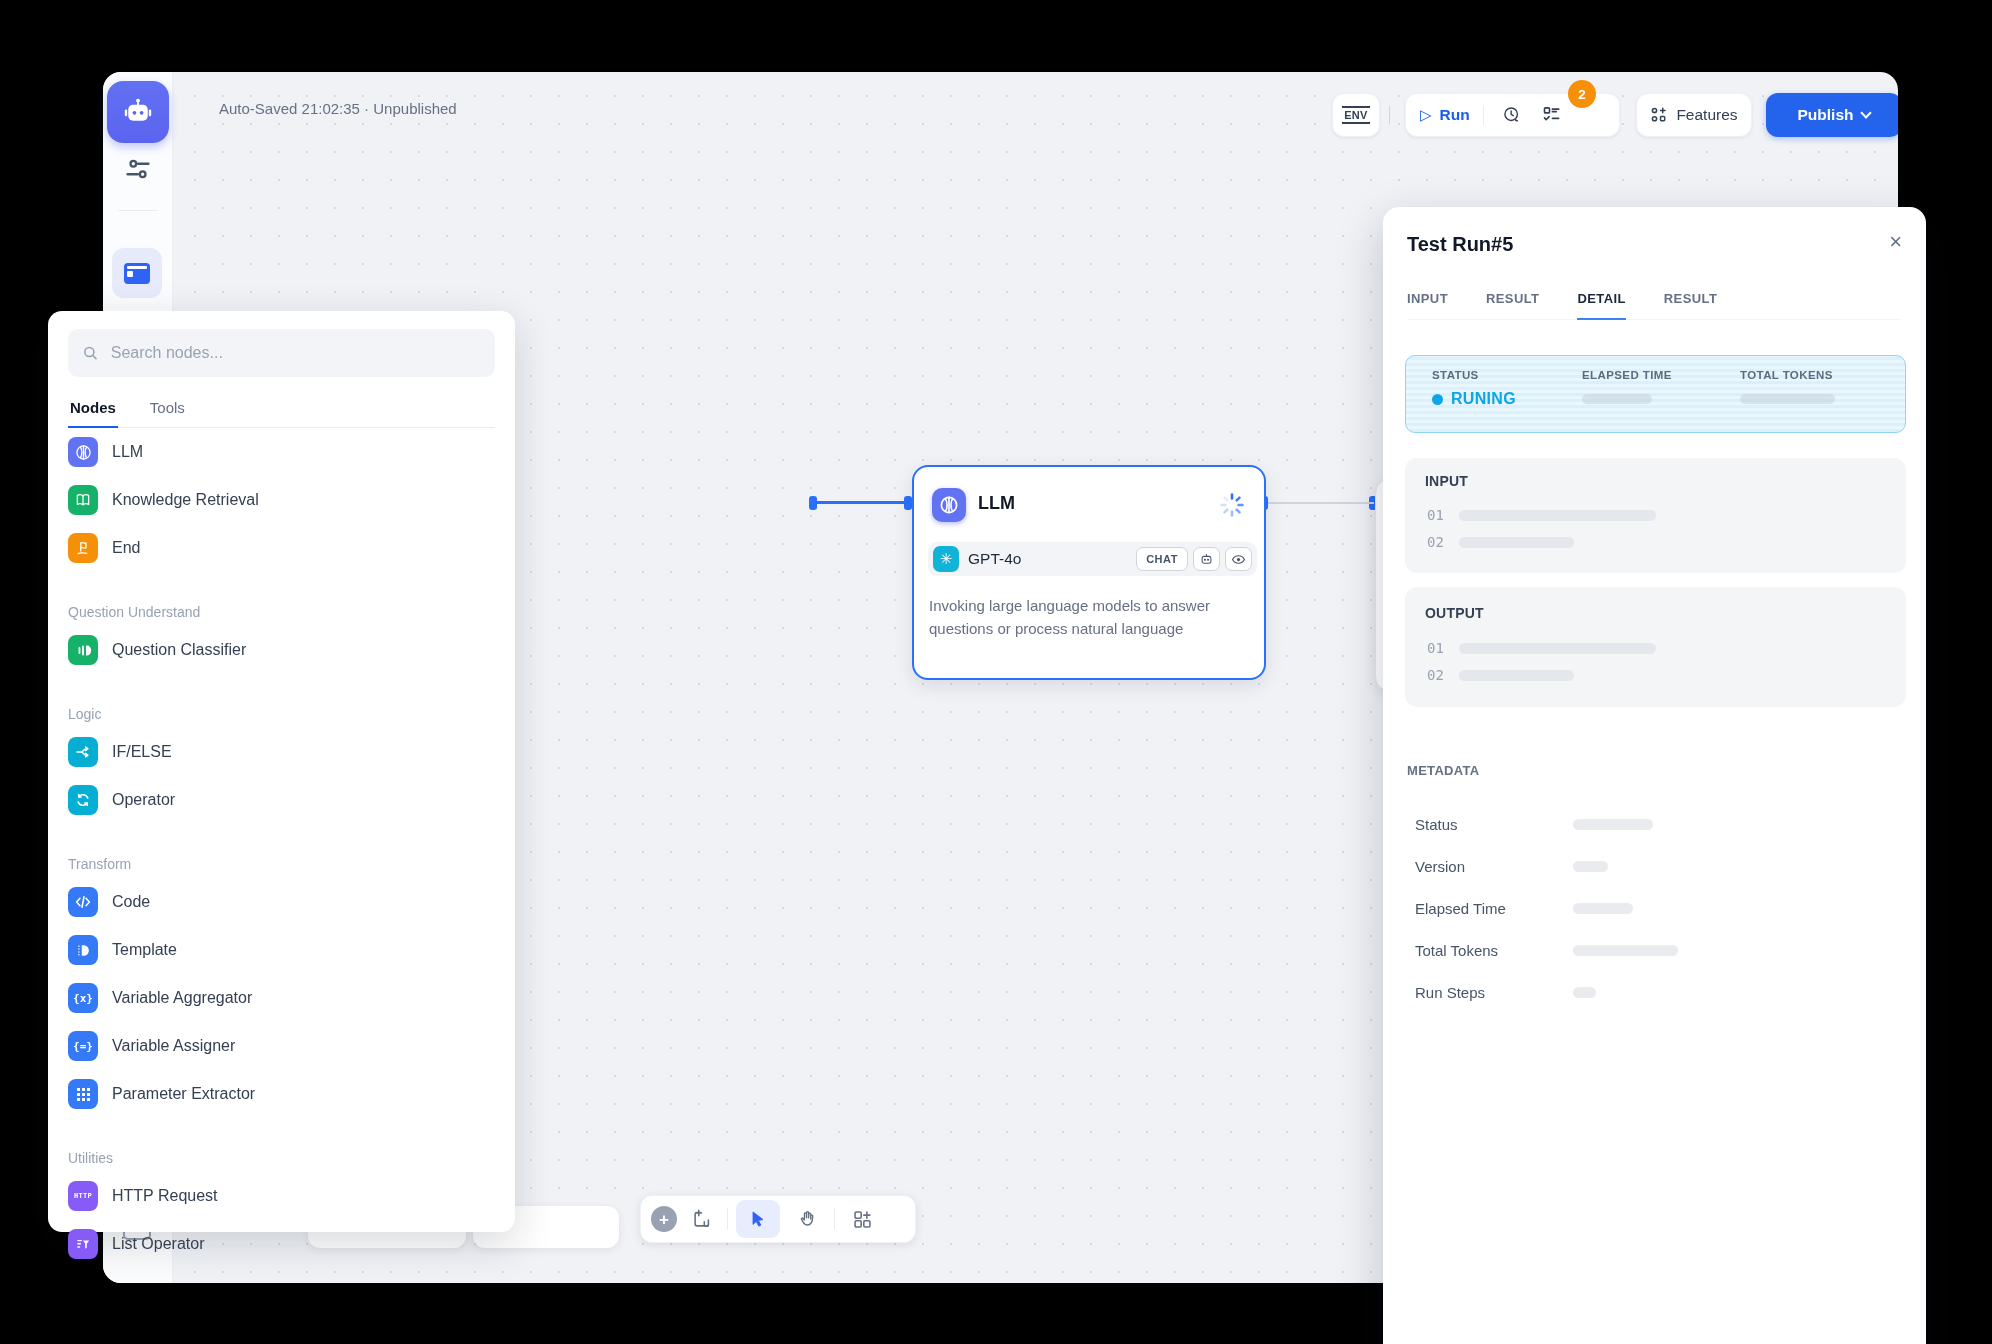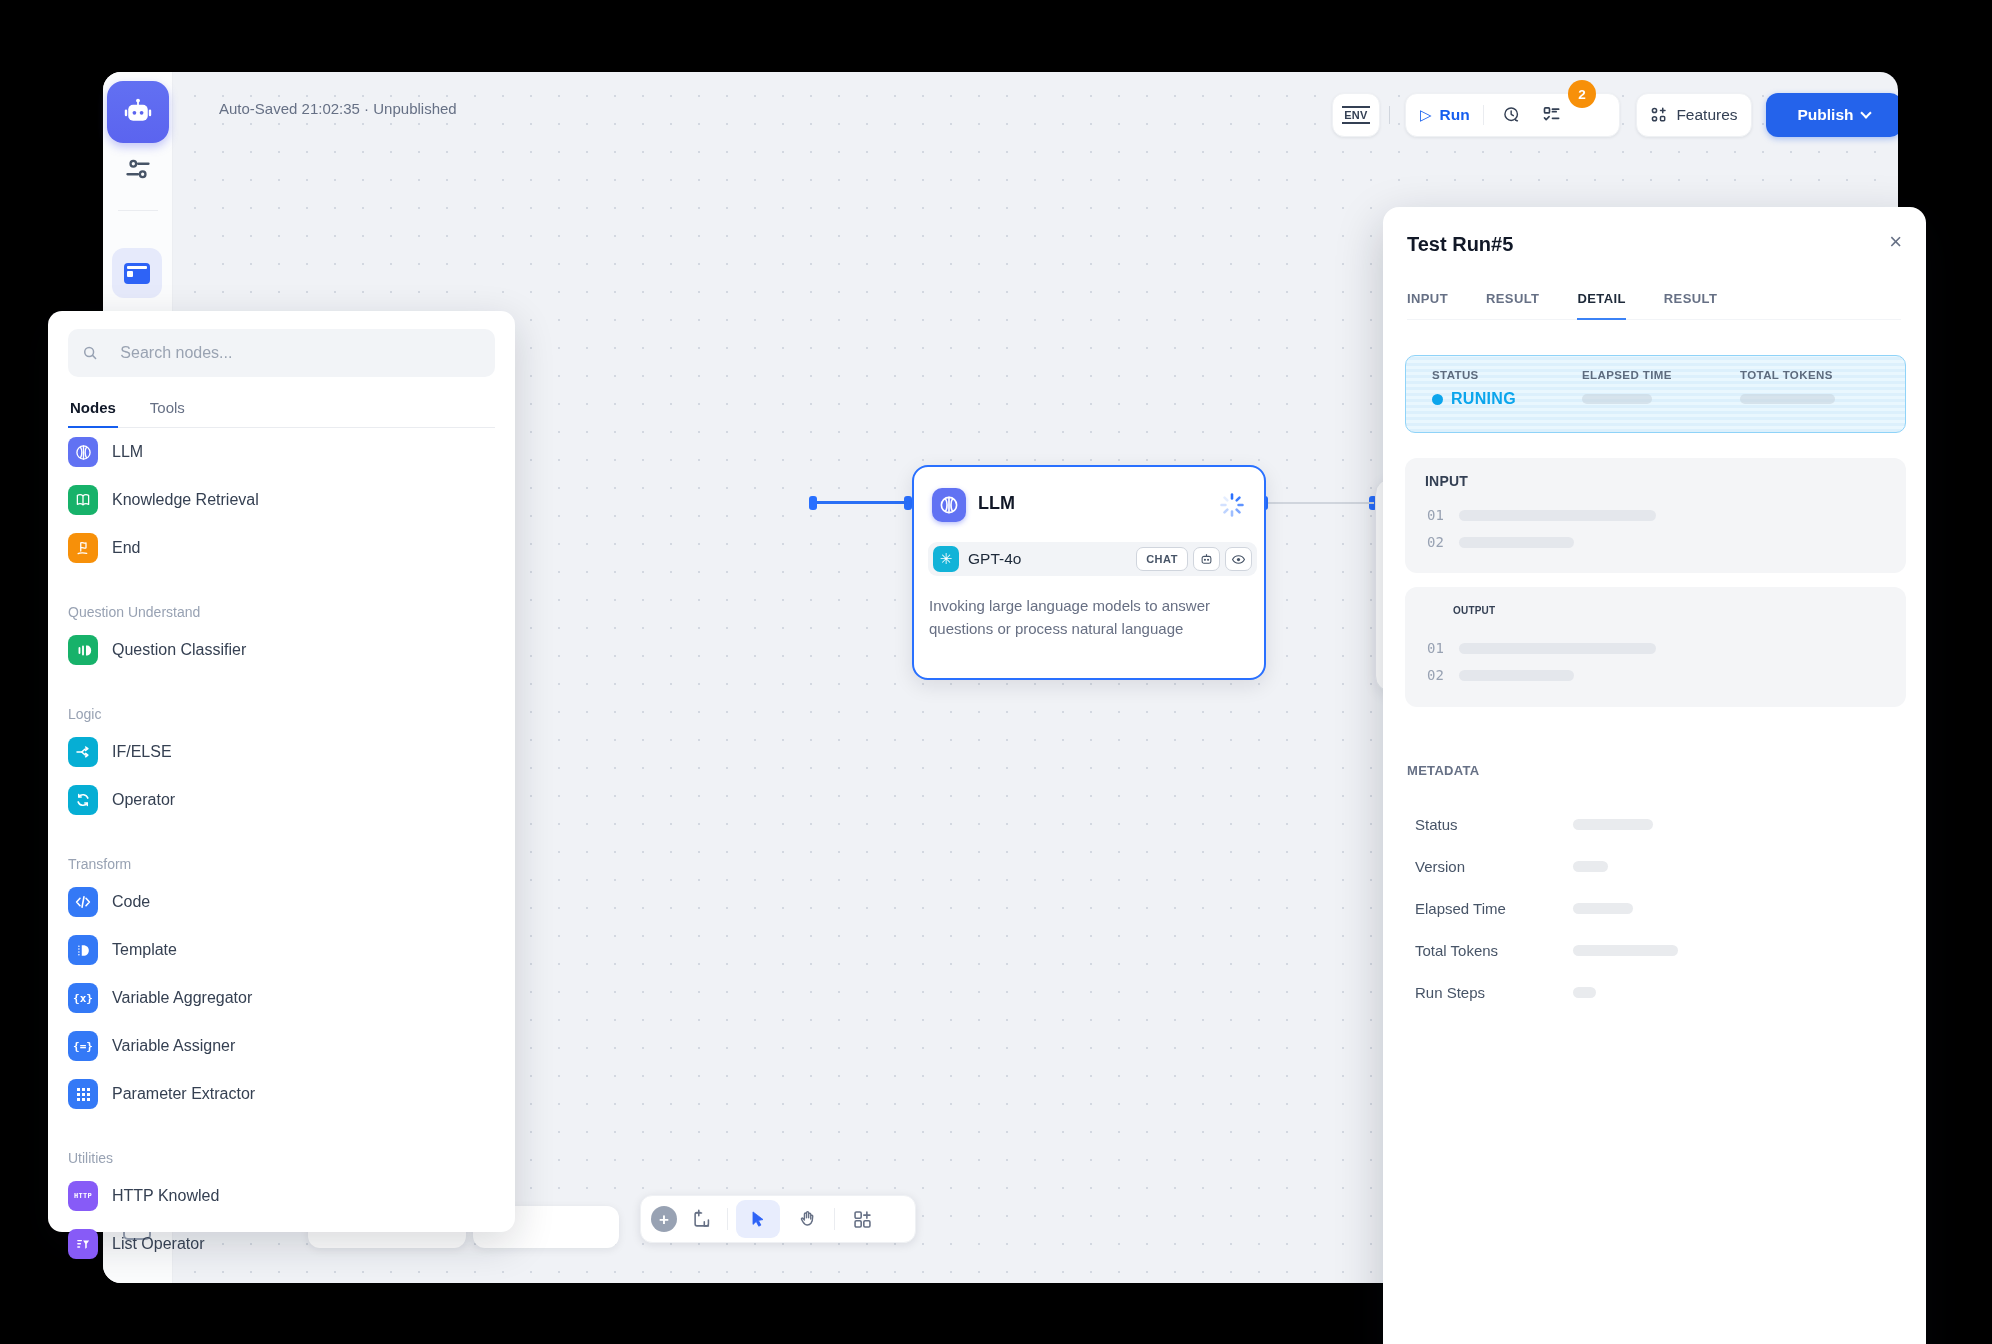--- a/index.html
+++ b/index.html
@@ -13,21 +13,21 @@
     background-image:radial-gradient(circle,#D3D8E1 1.4px,transparent 1.5px);
     background-size:28px 28px;background-position:8px 10px;}
   #sidebar{position:absolute;left:0;top:0;width:70px;height:100%;background:#FBFCFD;border-right:1px solid #ECEEF2;}
 
   .btn{display:flex;align-items:center;justify-content:center;background:#fff;border:1px solid #EFF1F4;border-radius:12px;box-shadow:0 1px 3px rgba(16,24,40,.08);}
   .seticon{stroke:#344054;fill:none;stroke-width:1.7;stroke-linecap:round;stroke-linejoin:round;}
 
   
   #node-panel{position:absolute;left:48px;top:311px;width:467px;height:921px;background:#fff;border-radius:14px;z-index:40;
     box-shadow:0 12px 40px rgba(16,24,40,.16);padding:18px 20px 0 20px;}
-  .searchbox{display:flex;align-items:center;height:48px;background:#F2F4F7;border-radius:10px;padding:0 14px;gap:20px;}
+  .searchbox{display:flex;align-items:center;height:48px;background:#F2F4F7;border-radius:10px;padding:0 14px;gap:10px;}
   .searchbox input{border:none;background:transparent;outline:none;font-size:16px;color:#354052;width:100%;font-family:inherit;}
   .searchbox input::placeholder{color:#9AA3B2;}
   .ptabs{display:flex;gap:30px;margin-top:14px;border-bottom:1px solid #EAECF0;}
   .ptab{font-size:15px;color:#667085;padding:8px 2px 10px;}
   .ptab.active{color:#101828;font-weight:700;border-bottom:2px solid #155EEF;margin-bottom:-1px;}
   .pitem{display:flex;align-items:center;gap:14px;height:48px;}
   .pitem .lbl{font-size:16px;color:#354052;font-weight:500;}
   .psection{height:54px;display:flex;align-items:flex-end;padding-bottom:6px;font-size:14px;color:#98A2B3;}
   .nicon{width:30px;height:30px;border-radius:8px;display:flex;align-items:center;justify-content:center;color:#fff;flex:0 0 30px;}
   .nicon svg{stroke:#fff;fill:none;stroke-width:1.7;stroke-linecap:round;stroke-linejoin:round;}
@@ -375,21 +375,21 @@
         <span class="nicon" style="background:#3479F6;">
           <span style="width:15px;height:15px;background-image:radial-gradient(circle,#fff 1.6px,transparent 1.7px);background-size:5px 5px;background-position:center;"></span>
         </span>
           <span class="lbl">Parameter Extractor</span>
       </div>
       <div class="psection">Utilities</div>
       <div class="pitem">
         <span class="nicon" style="background:#875BF7;">
             <span class="glyphtxt" style="font-size:7px;letter-spacing:.3px;">HTTP</span>
           </span>
-        <span class="lbl">HTTP Knowled</span>
+        <span class="lbl">HTTP Request</span>
       </div>
       <div class="pitem">
         <span class="nicon" style="background:#875BF7;">
           <svg width="17" height="17" viewBox="0 0 24 24" style="stroke-width:2;">
               <path d="M4 6.5h5M4 11h3.6M4 15.5h2.4"></path>
               <path d="M11.5 6.5H20l-3.4 4.6v5.4l-2.2 1.6v-7L11.5 6.5z" fill="#fff" stroke="none"></path>
             </svg>
         </span>
           <span class="lbl">List Operator</span>
       </div>
@@ -432,21 +432,21 @@
         <span class="idx">01</span>
           <span class="skel" style="width:197px;height:11px;"></span>
       </div>
       <div style="position:absolute;left:22px;top:76px;display:flex;align-items:center;gap:15px;">
         <span class="idx">02</span>
           <span class="skel" style="width:115px;height:11px;"></span>
       </div>
     </div>
 
     <div class="card" style="top:380px;height:120px;">
-      <div style="position:absolute;left:20px;top:18px;font-size:10px;font-weight:700;color:#344054;letter-spacing:.2px;margin-left:28px;">OUTPUT</div>
+      <div style="position:absolute;left:20px;top:18px;font-size:14px;font-weight:700;color:#344054;letter-spacing:.2px;">OUTPUT</div>
       <div style="position:absolute;left:22px;top:53px;display:flex;align-items:center;gap:15px;">
         <span class="idx">01</span>
           <span class="skel" style="width:197px;height:11px;"></span>
       </div>
       <div style="position:absolute;left:22px;top:80px;display:flex;align-items:center;gap:15px;">
         <span class="idx">02</span>
           <span class="skel" style="width:115px;height:11px;"></span>
       </div>
     </div>
 

